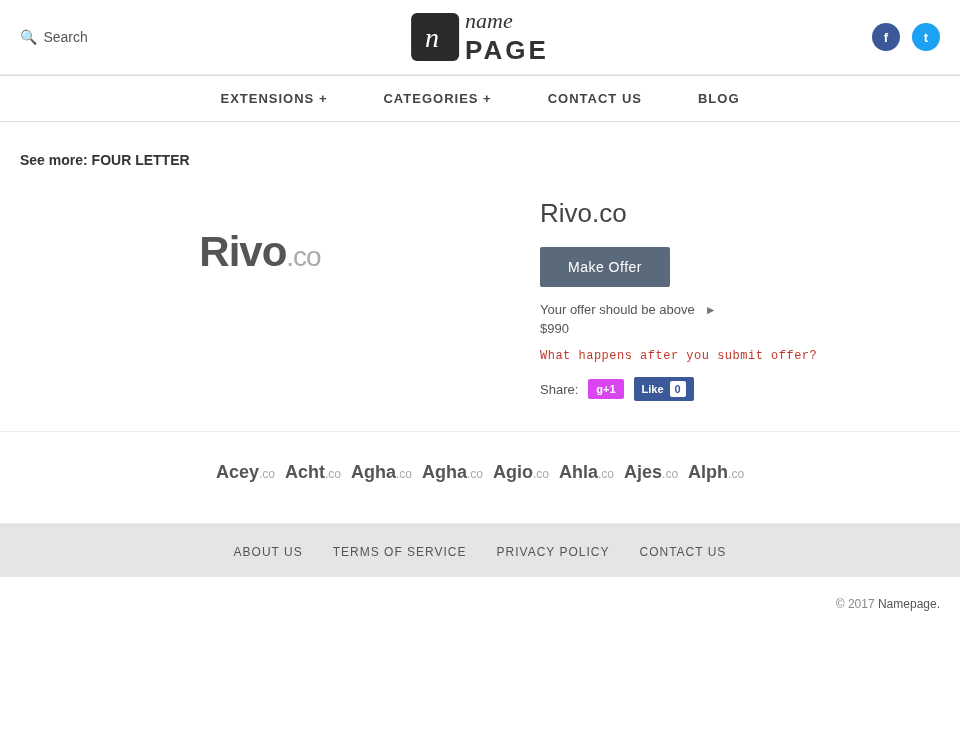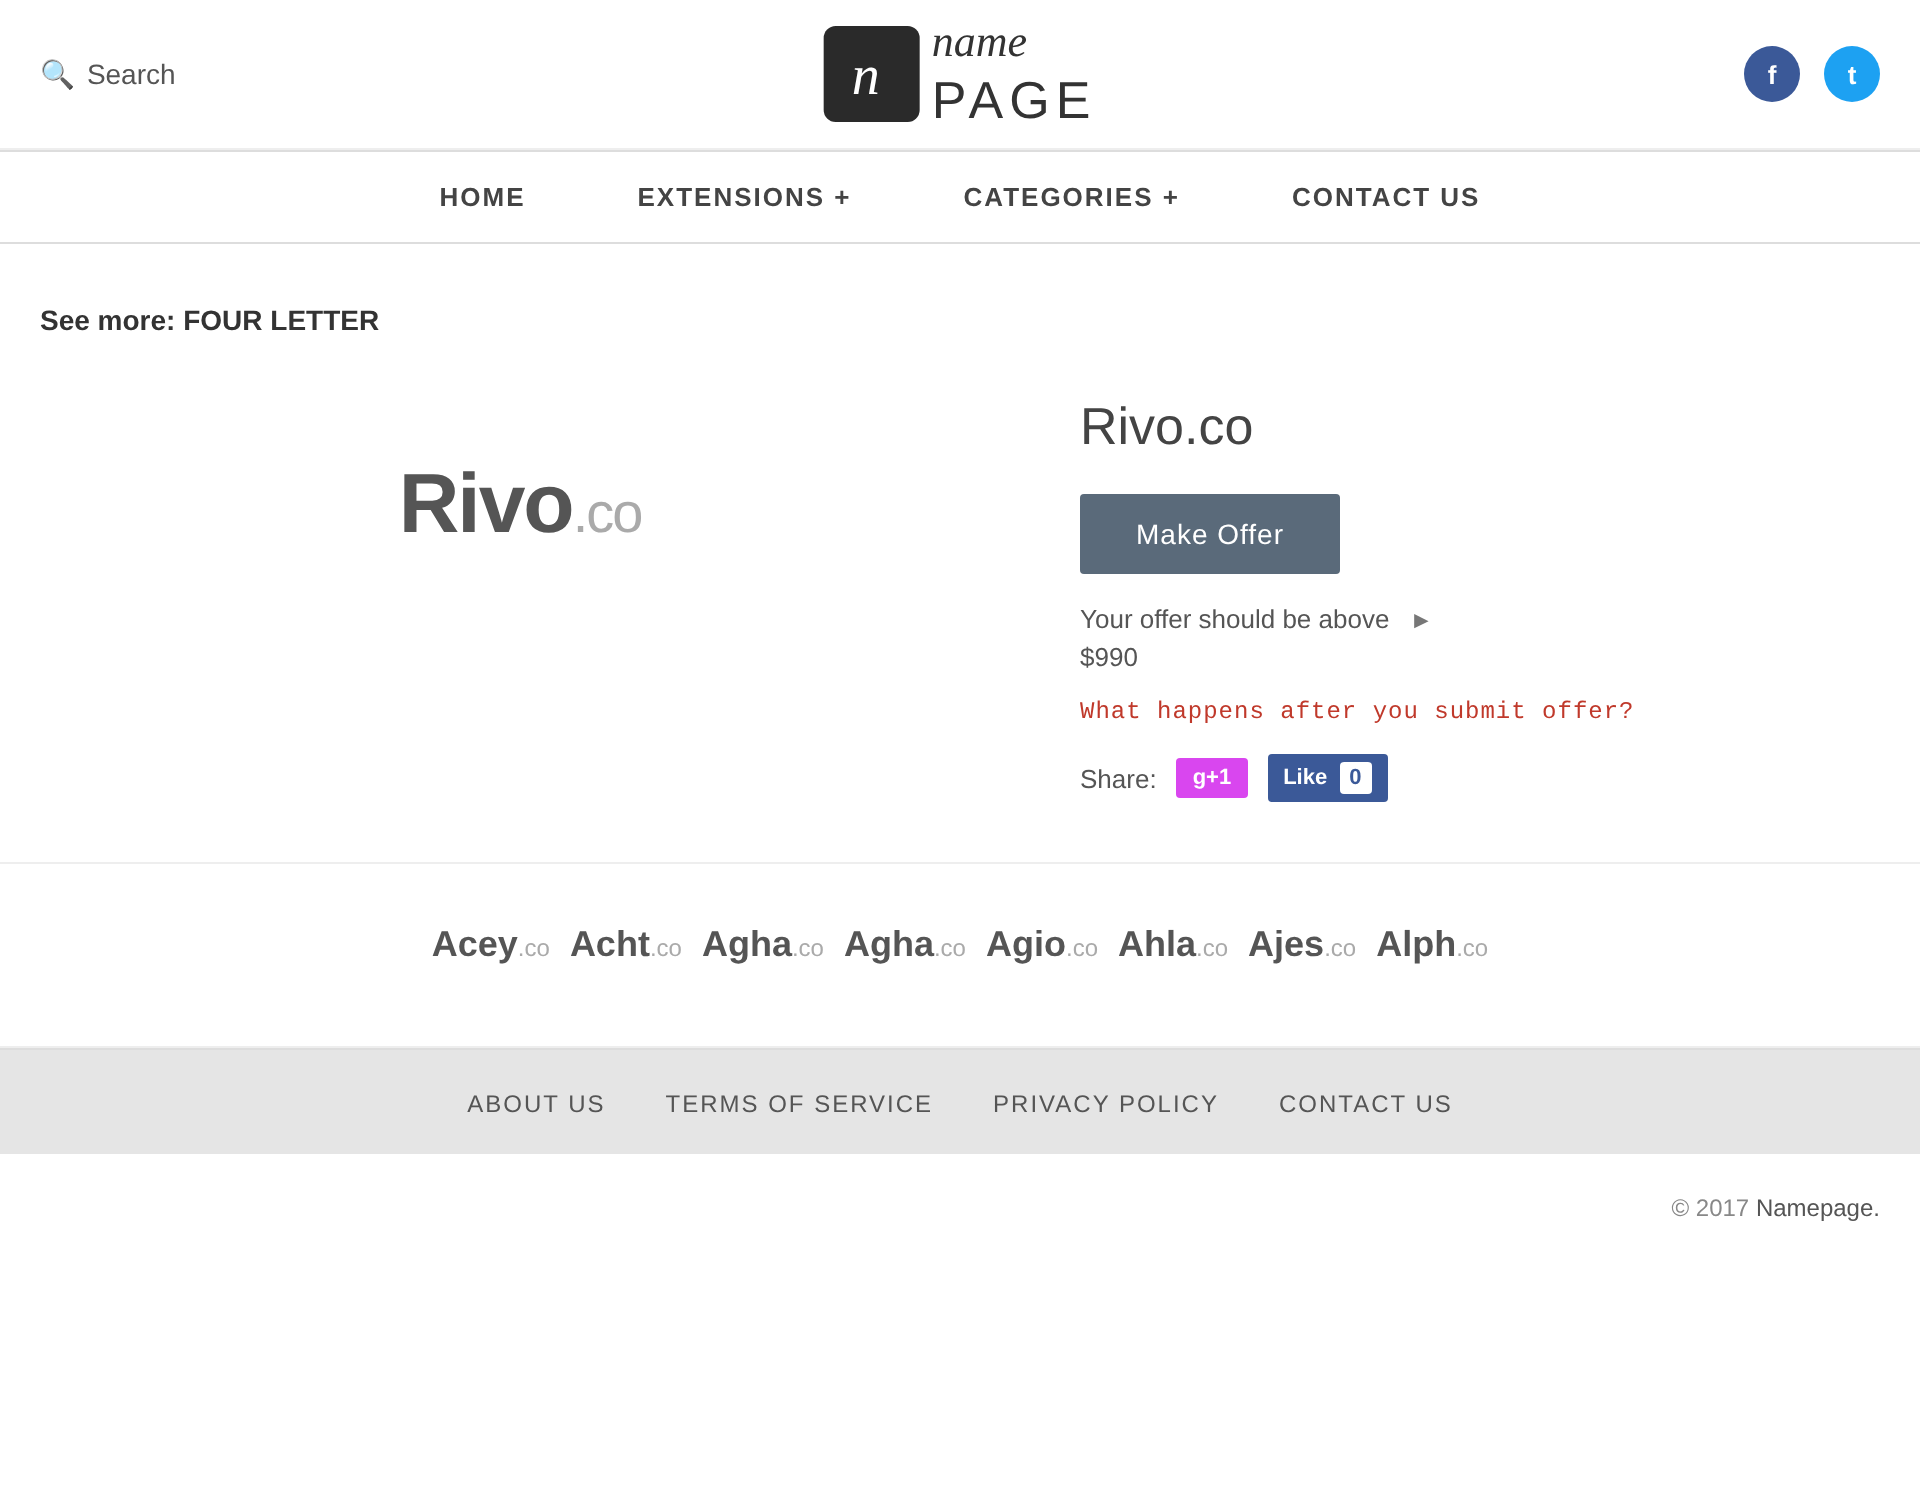--- a/index.html
+++ b/index.html
@@ -52,21 +52,21 @@
     }
     .logo-text .name-line {
       font-size: 22px;
       font-weight: 300;
       color: #333;
       font-family: Georgia, serif;
       font-style: italic;
     }
     .logo-text .page-line {
       font-size: 26px;
-      font-weight: 400;
+      font-weight: 700;
       color: #333;
       letter-spacing: 3px;
       font-family: Arial, sans-serif;
       font-style: normal;
     }
     .header-right {
       display: flex;
       gap: 12px;
       align-items: center;
     }
@@ -311,30 +311,30 @@
     </a>
     <a class="social-icon twitter" href="#">
       <span>t</span>
     </a>
   </div>
 </header>
 
 <nav class="nav">
   <ul id="nav-list">
       <li>
-        <a href="#">HOME</a>
-      </li>
-      <li>
         <a href="#">EXTENSIONS +</a>
       </li>
       <li>
         <a href="#">CATEGORIES +</a>
       </li>
       <li>
         <a href="#">CONTACT US</a>
+      </li>
+      <li>
+        <a href="#">BLOG</a>
       </li>
     </ul>
 </nav>
 
 <div class="main-content">
   <div class="see-more">
     <span>See more:</span>
     <a href="#" style="font-weight:bold; color:#333; text-decoration:none;">
       <span>FOUR LETTER</span>
     </a>

